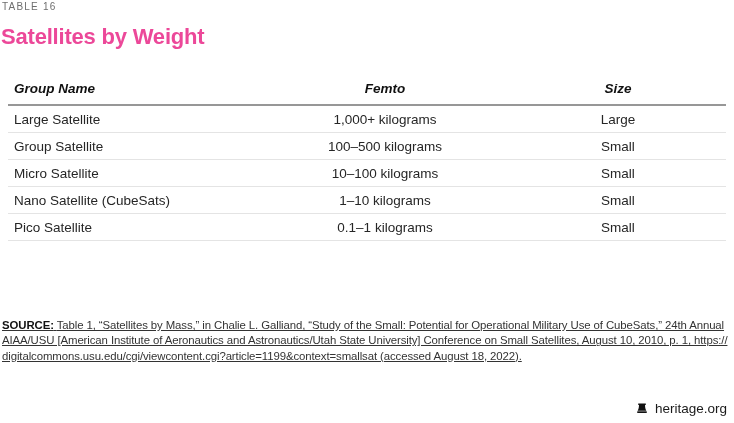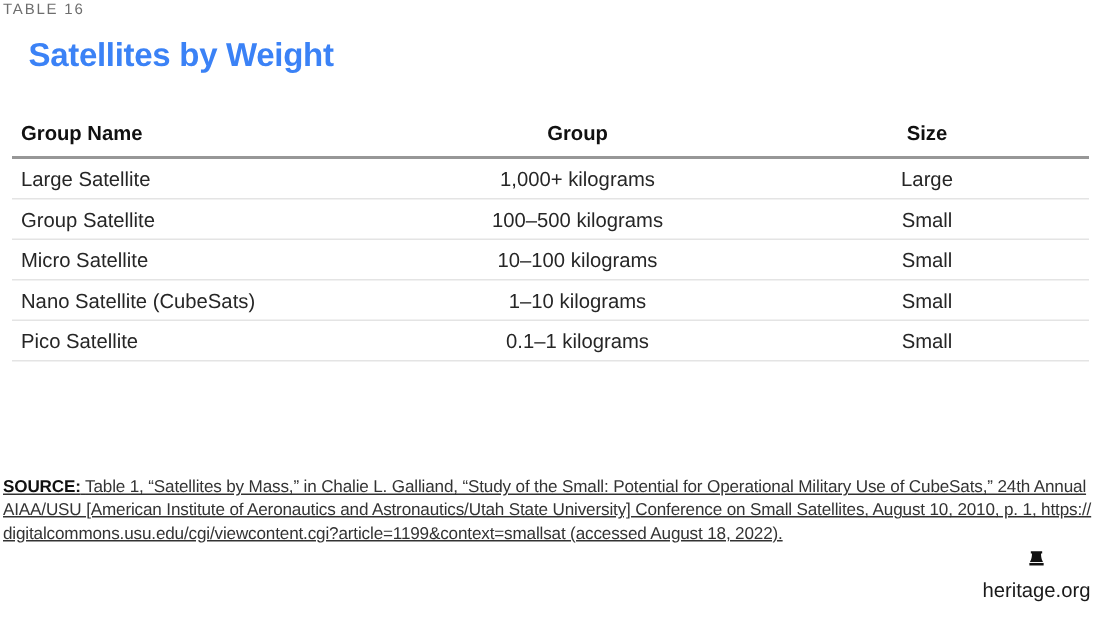--- a/index.html
+++ b/index.html
@@ -10,79 +10,80 @@
     position: relative;
     color: #1a1a1a;
     overflow: hidden;
   }
   .eyebrow {
     position: absolute; top: 1px; left: 2px;
     font-size: 10px; letter-spacing: 1.2px;
     color: #6e6e6e;
   }
   .title {
-    position: absolute; top: 24px; left: 19px;
+    position: absolute; top: 24px; left: 1px;
     margin: 0;
     font-size: 22px; font-weight: 700;
-    color: #3b82f6; letter-spacing: -0.2px;
+    color: #ec4899; letter-spacing: -0.2px;
   }
   table.sat-table {
     position: absolute; top: 76px; left: 8px;
     width: 718px;
     border-collapse: collapse;
     table-layout: fixed;
   }
   .sat-table col.c1 { width: 252px; }
   .sat-table col.c2 { width: 250px; }
   .sat-table col.c3 { width: 216px; }
   .sat-table th {
     font-size: 13.5px; font-weight: 700; color: #111111;
     text-align: center;
     padding: 5px 0 8px 0;
     border-bottom: 2px solid #979797;
+    font-style: italic;
   }
   .sat-table th.left { text-align: left; padding-left: 6px; }
   .sat-table td {
     font-size: 13.5px; color: #262626;
     text-align: center;
     height: 26px; padding: 0;
     border-bottom: 1px solid #e4e4e4;
   }
   .sat-table td.left { text-align: left; padding-left: 6px; }
   .source {
     position: absolute; top: 318px; left: 2px;
     width: 731px; margin: 0;
     font-size: 11.4px; line-height: 1.34;
     color: #333333; letter-spacing: -0.1px; text-decoration: underline;
   }
   .source b { color: #111111; }
   .footer {
-    position: absolute; right: 7px; bottom: 22px;
+    position: absolute; right: 7px; bottom: 7px;
     display: flex; align-items: center; gap: 6px;
-    font-size: 13.5px; color: #1a1a1a; font-weight: 500; flex-direction: column;
+    font-size: 13.5px; color: #1a1a1a; font-weight: 500;
   }
   .bell { display: inline-flex; align-items: center; }
   .bell svg { display: block; }
 </style>
 </head>
 <body>
 
 <div class="eyebrow">TABLE 16</div>
 <h1 class="title">Satellites by Weight</h1>
 
 <table class="sat-table">
   <colgroup>
       <col class="c1">
       <col class="c2">
       <col class="c3">
     </colgroup>
   <thead>
     <tr>
       <th class="left">Group Name</th>
-      <th>Group</th>
+      <th>Femto</th>
       <th>Size</th>
     </tr>
   </thead>
   <tbody>
     <tr>
       <td class="left">Large Satellite</td>
       <td>1,000+ kilograms</td>
       <td>Large</td>
     </tr>
     <tr>

